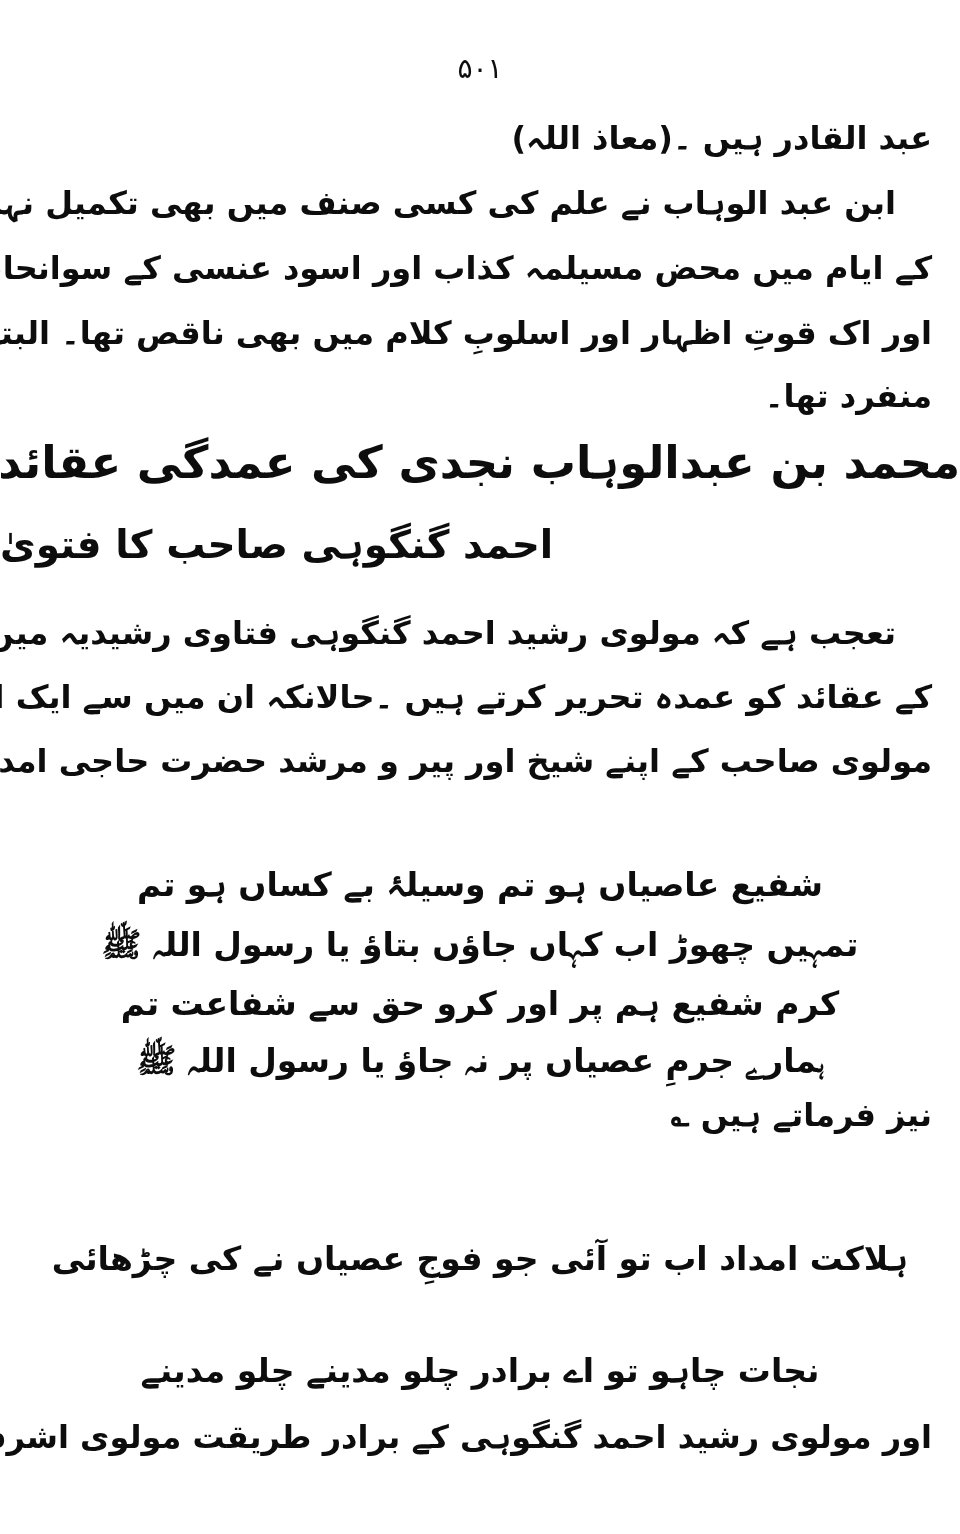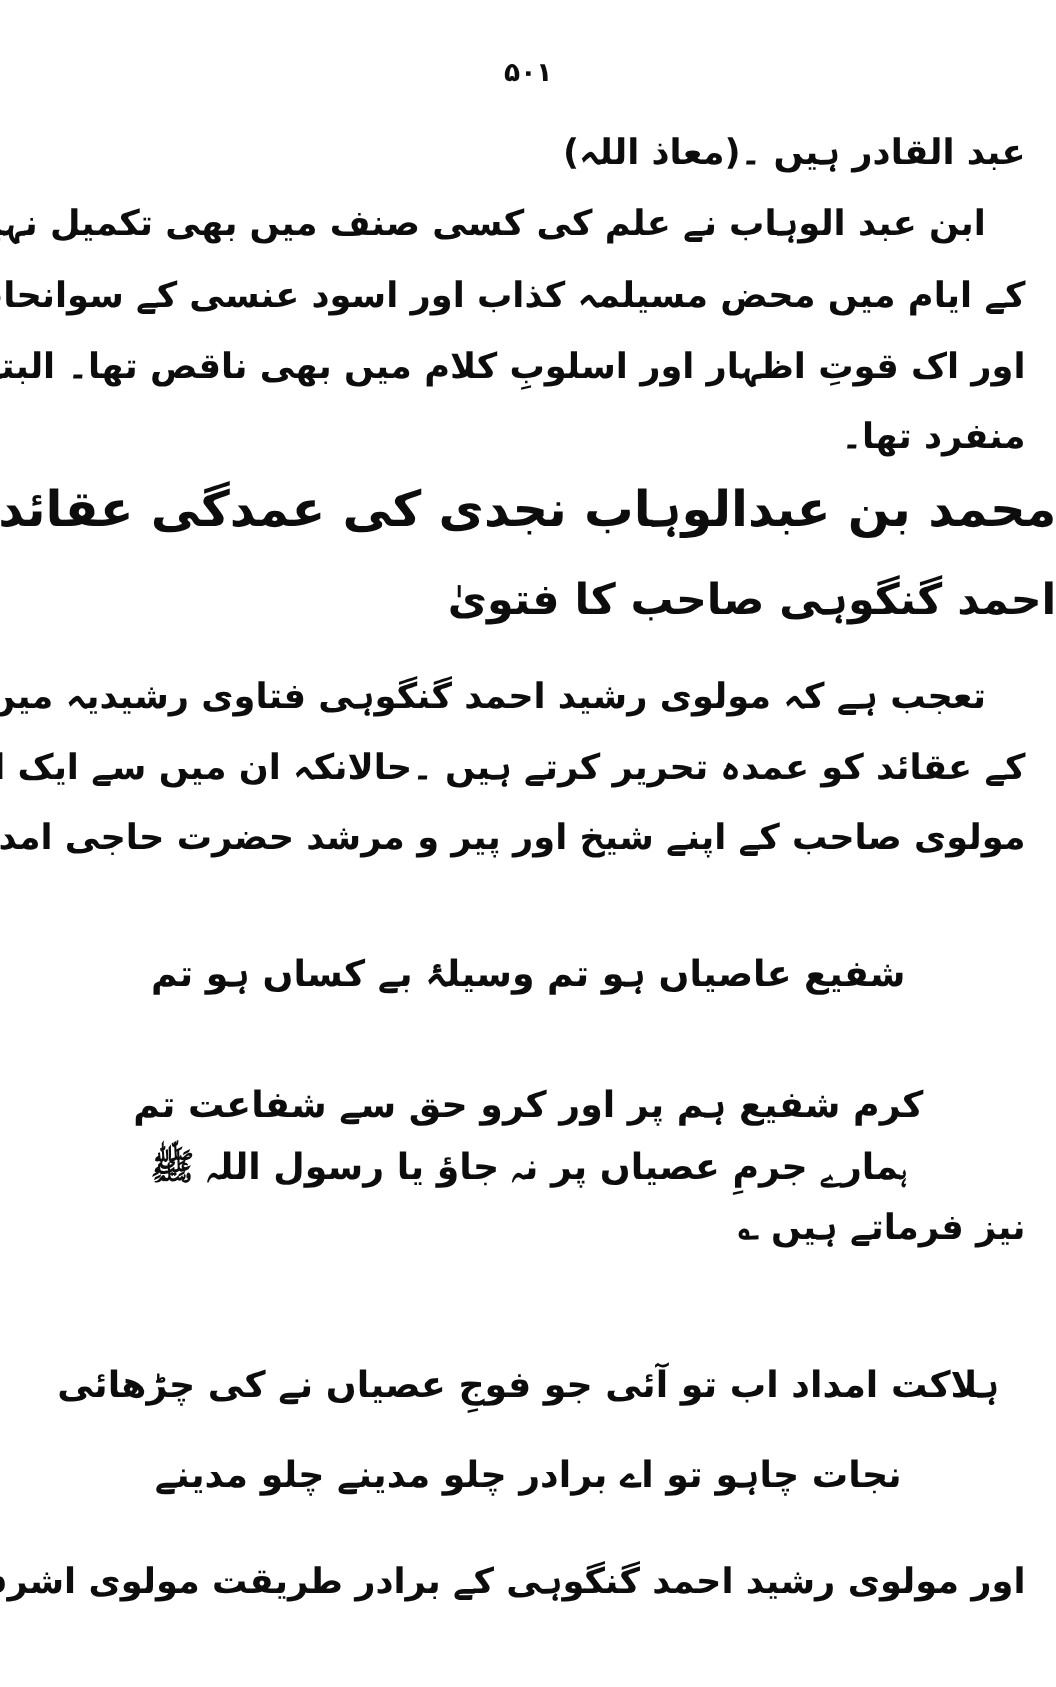--- a/index.html
+++ b/index.html
@@ -26,35 +26,35 @@
   }
   .indent { right: 64px; }
   .centered {
     left: 0; right: 0;
     text-align: center;
   }
   .page-number {
     position: absolute;
     top: 52px; left: 0; right: 0;
     text-align: center;
-    font-size: 24px;
-    font-weight: 700;
+    font-size: 28px;
+    font-weight: 400;
   }
   .heading-1 {
     position: absolute;
     left: 0; right: 0;
     text-align: center;
     font-size: 45px;
     font-weight: 800;
     white-space: nowrap;
   }
   .heading-2 {
     position: absolute;
     left: 0; right: 0;
-    text-align: right;
+    text-align: left;
     font-size: 39px;
     font-weight: 800;
     white-space: nowrap;
   }
   .verse {
     font-size: 33px;
     font-weight: 600;
   }
 </style>
 </head>
@@ -72,23 +72,24 @@
   <div class="line" style="top:376px">منفرد تھا۔</div>
 
   <div class="heading-1" style="top:436px">محمد بن عبدالوہاب نجدی کی عمدگی عقائد کے متعلق مولوی رشید</div>
   <div class="heading-2" style="top:522px">احمد گنگوہی صاحب کا فتویٰ</div>
 
   <div class="line indent" style="top:613px">تعجب ہے کہ مولوی رشید احمد گنگوہی فتاوی رشیدیہ میں شیخ محمد بن عبد الوہاب</div>
   <div class="line" style="top:677px">کے عقائد کو عمدہ تحریر کرتے ہیں ۔حالانکہ ان میں سے ایک ایک عقیدہ کی براہ راست زد خود</div>
   <div class="line" style="top:741px">مولوی صاحب کے اپنے شیخ اور پیر و مرشد حضرت حاجی امداد اللہ مہاجر مکی رحمتہ اللہ علیہ کی</div>
 
   <div class="line centered verse" style="top:864px">شفیع عاصیاں ہو تم وسیلۂ بے کساں ہو تم</div>
+  <div class="line centered verse" style="top:924px">تمہیں چھوڑ اب کہاں جاؤں بتاؤ یا رسول اللہ ﷺ</div>
   <div class="line centered verse" style="top:983px">کرم شفیع ہم پر اور کرو حق سے شفاعت تم</div>
   <div class="line centered verse" style="top:1040px">ہمارے جرمِ عصیاں پر نہ جاؤ یا رسول اللہ ﷺ</div>
 
   <div class="line" style="top:1095px">نیز فرماتے ہیں ؎</div>
 
   <div class="line centered verse" style="top:1238px">ہلاکت امداد اب تو آئی جو فوجِ عصیاں نے کی چڑھائی</div>
-  <div class="line centered verse" style="top:1320px">نجات چاہو تو اے برادر چلو مدینے چلو مدینے</div>
+  <div class="line centered verse" style="top:1350px">نجات چاہو تو اے برادر چلو مدینے چلو مدینے</div>
 
   <div class="line" style="top:1417px">اور مولوی رشید احمد گنگوہی کے برادر طریقت مولوی اشرف علی تھانوی اپنی کتاب</div>
 
 </div>
 
 </body></html>

